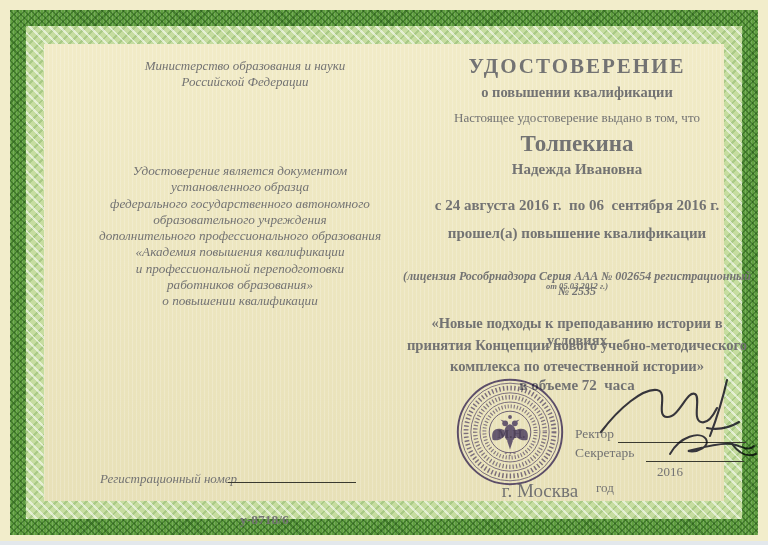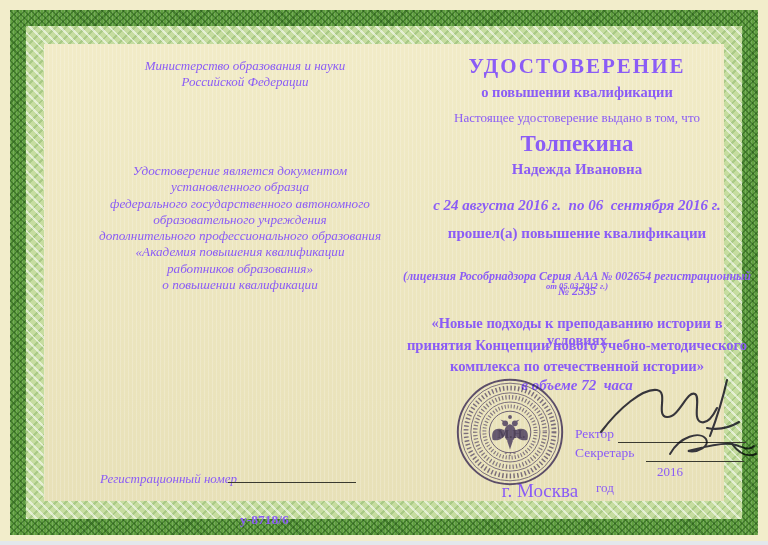--- a/index.html
+++ b/index.html
@@ -1,20 +1,20 @@
 <!DOCTYPE html>
 <html><head>
 <meta charset="utf-8">
 <style>
   html,body{margin:0;padding:0;background:#888;}
   .page{
     position:relative;width:768px;height:545px;overflow:hidden;
     background:#f2edcb;
     font-family:"Liberation Serif", serif;
-    color:#8b5cf6;
+    color:#737373;
   }
   
   .band{position:absolute;}
   .band-dark{
     inset:10px;
     background-color:#5f9e3f;
     background-image:
       repeating-linear-gradient(45deg, rgba(25,75,15,.40) 0 1.5px, transparent 1.5px 5px),
       repeating-linear-gradient(135deg, rgba(25,75,15,.40) 0 1.5px, transparent 1.5px 5px),
       repeating-linear-gradient(90deg, rgba(255,255,255,.14) 0 1px, transparent 1px 3px);
@@ -34,21 +34,21 @@
       linear-gradient(180deg, rgba(255,255,255,.10), rgba(120,110,60,.07));
   }
   .scan-edge{
     position:absolute;left:0;bottom:0;width:768px;height:4px;
     background:#e3e8ec;
   }
   .abs{position:absolute;}
   .ctr{text-align:center;}
   .it{font-style:italic;}
   .b{font-weight:bold;}
-  .pre{white-space:pre;font-style:italic;}
+  .pre{white-space:pre;}
   
   .ministry{left:60px;top:58px;width:370px;font-size:13px;line-height:16px;}
   .statement{left:55px;top:163px;width:370px;font-size:13.2px;line-height:16.3px;}
   .reg-label{left:100px;top:471px;font-size:13px;}
   .reg-value{left:240px;top:464px;font-size:13.5px;margin-top:48px;}
   .reg-line{left:228px;top:468px;width:128px;height:14px;border-bottom:1.3px solid #3a3a30;}
   
   .rcol{left:402px;width:350px;}
   .title{top:54px;font-size:21px;letter-spacing:2px;}
   .subtitle{top:84px;font-size:14.5px;}
@@ -90,20 +90,21 @@
     <div>Российской Федерации</div>
   </div>
 
   <div class="abs ctr it statement">
     <div>Удостоверение является документом</div>
     <div>установленного образца</div>
     <div>федерального государственного автономного</div>
     <div>образовательного учреждения</div>
     <div>дополнительного профессионального образования</div>
     <div>«Академия повышения квалификации</div>
+    <div>и профессиональной переподготовки</div>
     <div>работников образования»</div>
     <div>о повышении квалификации</div>
   </div>
 
   <div class="abs it reg-label">Регистрационный номер</div>
   <div class="abs b reg-value">у-8718/6</div>
   <div class="abs reg-line"></div>
 
   <div class="abs ctr b rcol title">УДОСТОВЕРЕНИЕ</div>
   <div class="abs ctr b rcol subtitle">о повышении квалификации</div>

